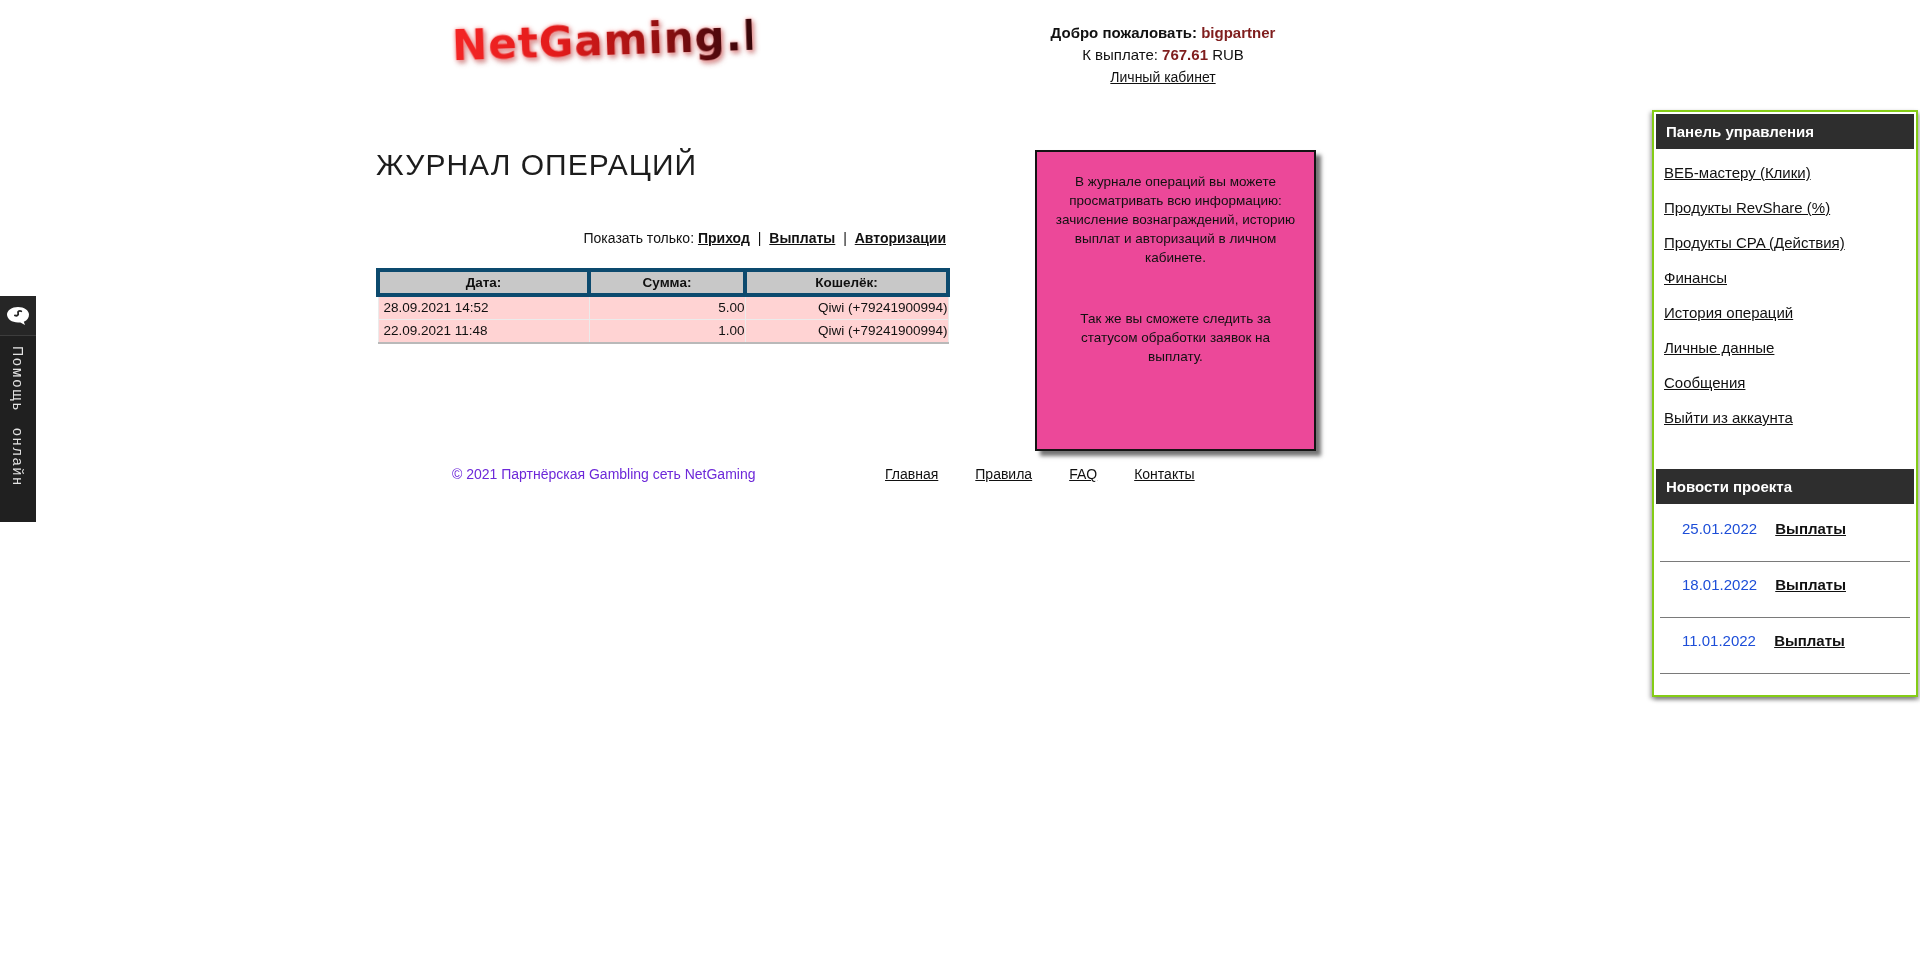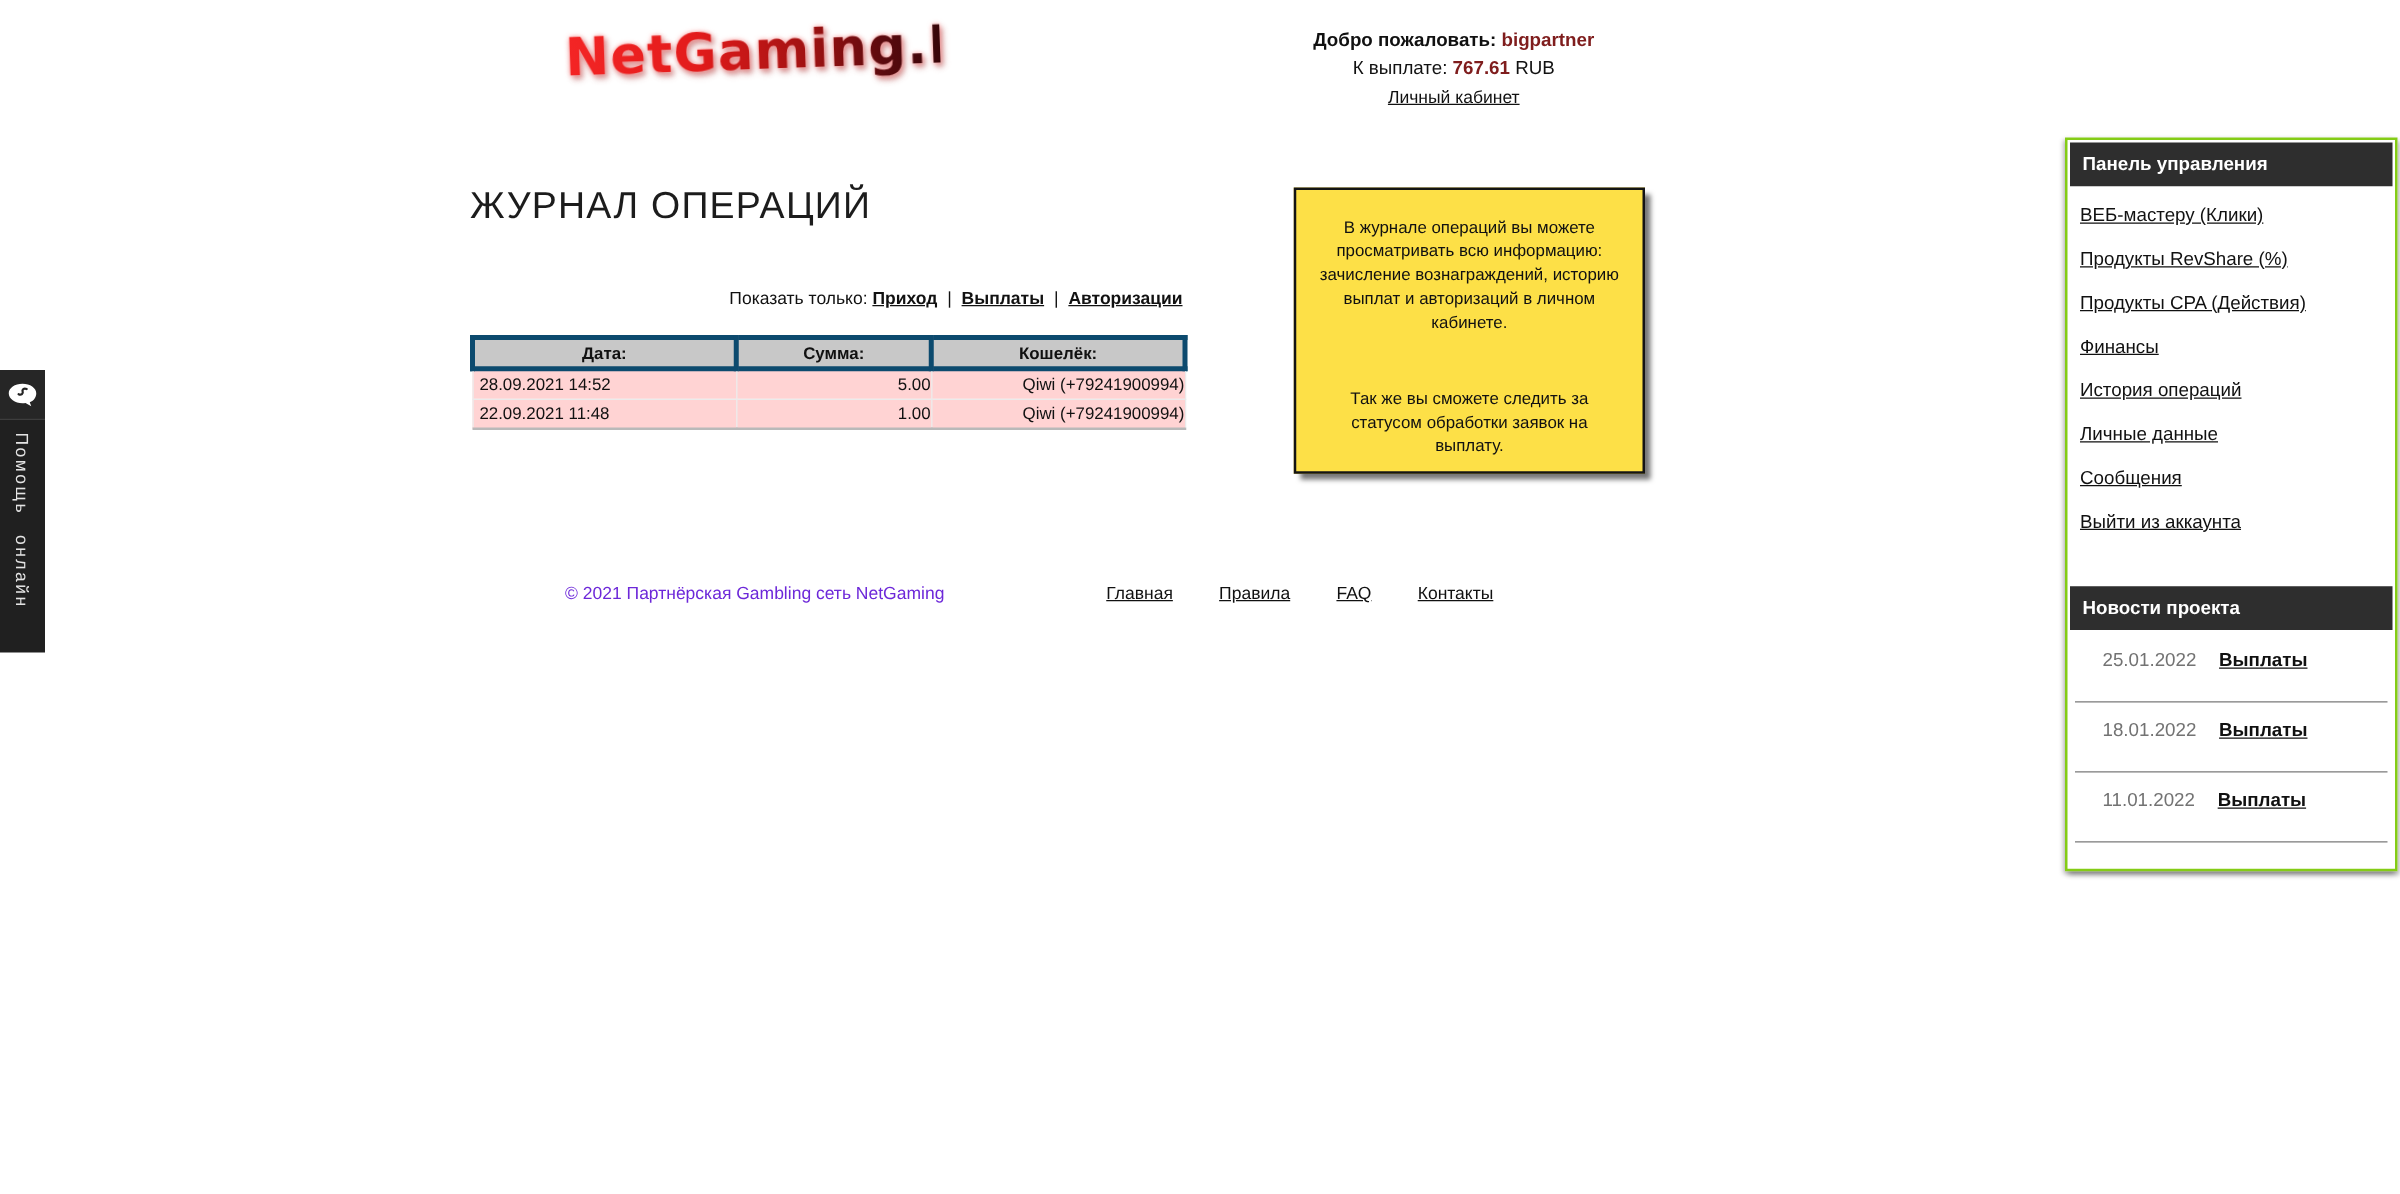--- a/index.html
+++ b/index.html
@@ -71,42 +71,42 @@
     background: #c8c8c8; font-weight: bold; height: 25px;
     border: 4px solid #0c4a6e; text-align: center;
   }
   .ops-table td {
     background: #ffd3d3; height: 24px;
     border: 1px solid #ebebeb; text-align: right;
   }
   .ops-table td.col-date { text-align: left; padding-left: 5px; }
 
   .info-box {
-    position: absolute; left: 1035px; top: 150px; width: 281px; height: 229px;
-    background: #fde047; border: 2px solid #141414;
+    position: absolute; left: 1035px; top: 150px; width: 281px; height: 301px;
+    background: #ec4899; border: 2px solid #141414;
     box-shadow: 5px 5px 4px rgba(0,0,0,0.55);
     padding: 20px 15px; text-align: center; font-size: 13.5px; line-height: 19px;
   }
   .info-box p + p { margin-top: 42px; }
 
   
   .sidebar {
     position: absolute; left: 1652px; top: 110px; width: 266px; height: 587px;
     background: #fff; border: 2px solid #84cc16;
     box-shadow: -2px 2px 4px rgba(0,0,0,0.3), 2px 3px 4px rgba(0,0,0,0.3);
   }
   .panel-header {
     background: #2e2e2e; color: #fff; font-weight: bold; font-size: 15px;
     padding: 9px 10px; margin: 2px;
   }
   .panel-header.news-header { margin-top: 42px; }
   .menu { padding: 13px 0 0 0; }
   .menu a { display: block; margin: 0 0 17px 10px; font-size: 15px; line-height: 18px; }
   .news-item { margin: 0 6px; padding: 14px 0 24px 0; border-bottom: 1px solid #7a7a7a; font-size: 15px; }
-  .news-item .news-date { color: #737373; margin-left: 22px; }
+  .news-item .news-date { color: #1d4ed8; margin-left: 22px; }
   .news-item a { font-weight: bold; margin-left: 14px; }
 
   
   .footer-copy { position: absolute; left: 452px; top: 466px; font-size: 14px; color: #6d28d9; }
   .footer-links { position: absolute; left: 885px; top: 466px; display: flex; gap: 37px; font-size: 14px; }
 </style>
 </head>
 <body>
 
 <div class="logo">NetGaming.Fun</div>

